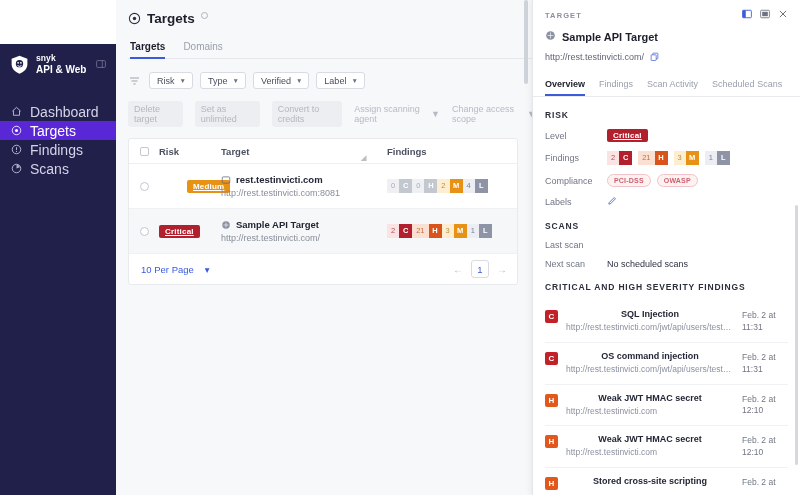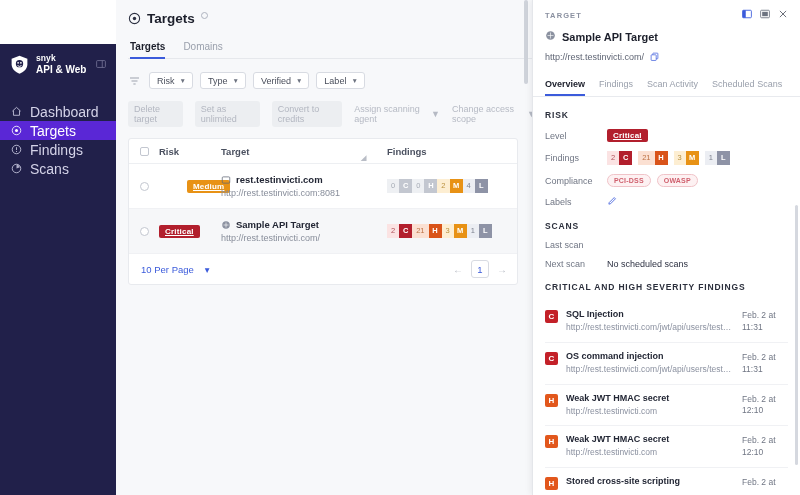--- a/index.html
+++ b/index.html
@@ -174,21 +174,21 @@
     display: flex; align-items: flex-start; gap: 8px;
     padding: 8px 2px 8px 0; border-bottom: 1px solid #f0f1f4;
   }
   .sev-sq {
     width: 13px; height: 13px; border-radius: 2px; color: #fff; font-size: 8px; font-weight: bold;
     display: flex; align-items: center; justify-content: center; flex: none; margin-top: 1px;
   }
   .sq-c { background: #c32028; }
   .sq-h { background: #e2571c; }
   .find-main { flex: 1; min-width: 0; }
-  .find-title { font-size: 9px; font-weight: bold; color: #232735; }
+  .find-title { font-size: 9px; font-weight: bold; color: #232735; text-align: center; }
   .find-url { font-size: 8.5px; color: #8b91a0; margin-top: 3px; white-space: nowrap; overflow: hidden; text-overflow: ellipsis; }
   .find-date { width: 44px; flex: none; font-size: 8.5px; color: #707684; line-height: 1.4; margin-top: 1px; }
 
   .panel-scroll {
     position: absolute; right: 2px; top: 108px; width: 3px; height: 260px;
     background: #d5d8df; border-radius: 2px;
   }
   .main-scroll {
     position: absolute; right: 272px; top: 0; width: 4px; height: 84px; background: #cfd3da; border-radius: 2px;
   }

